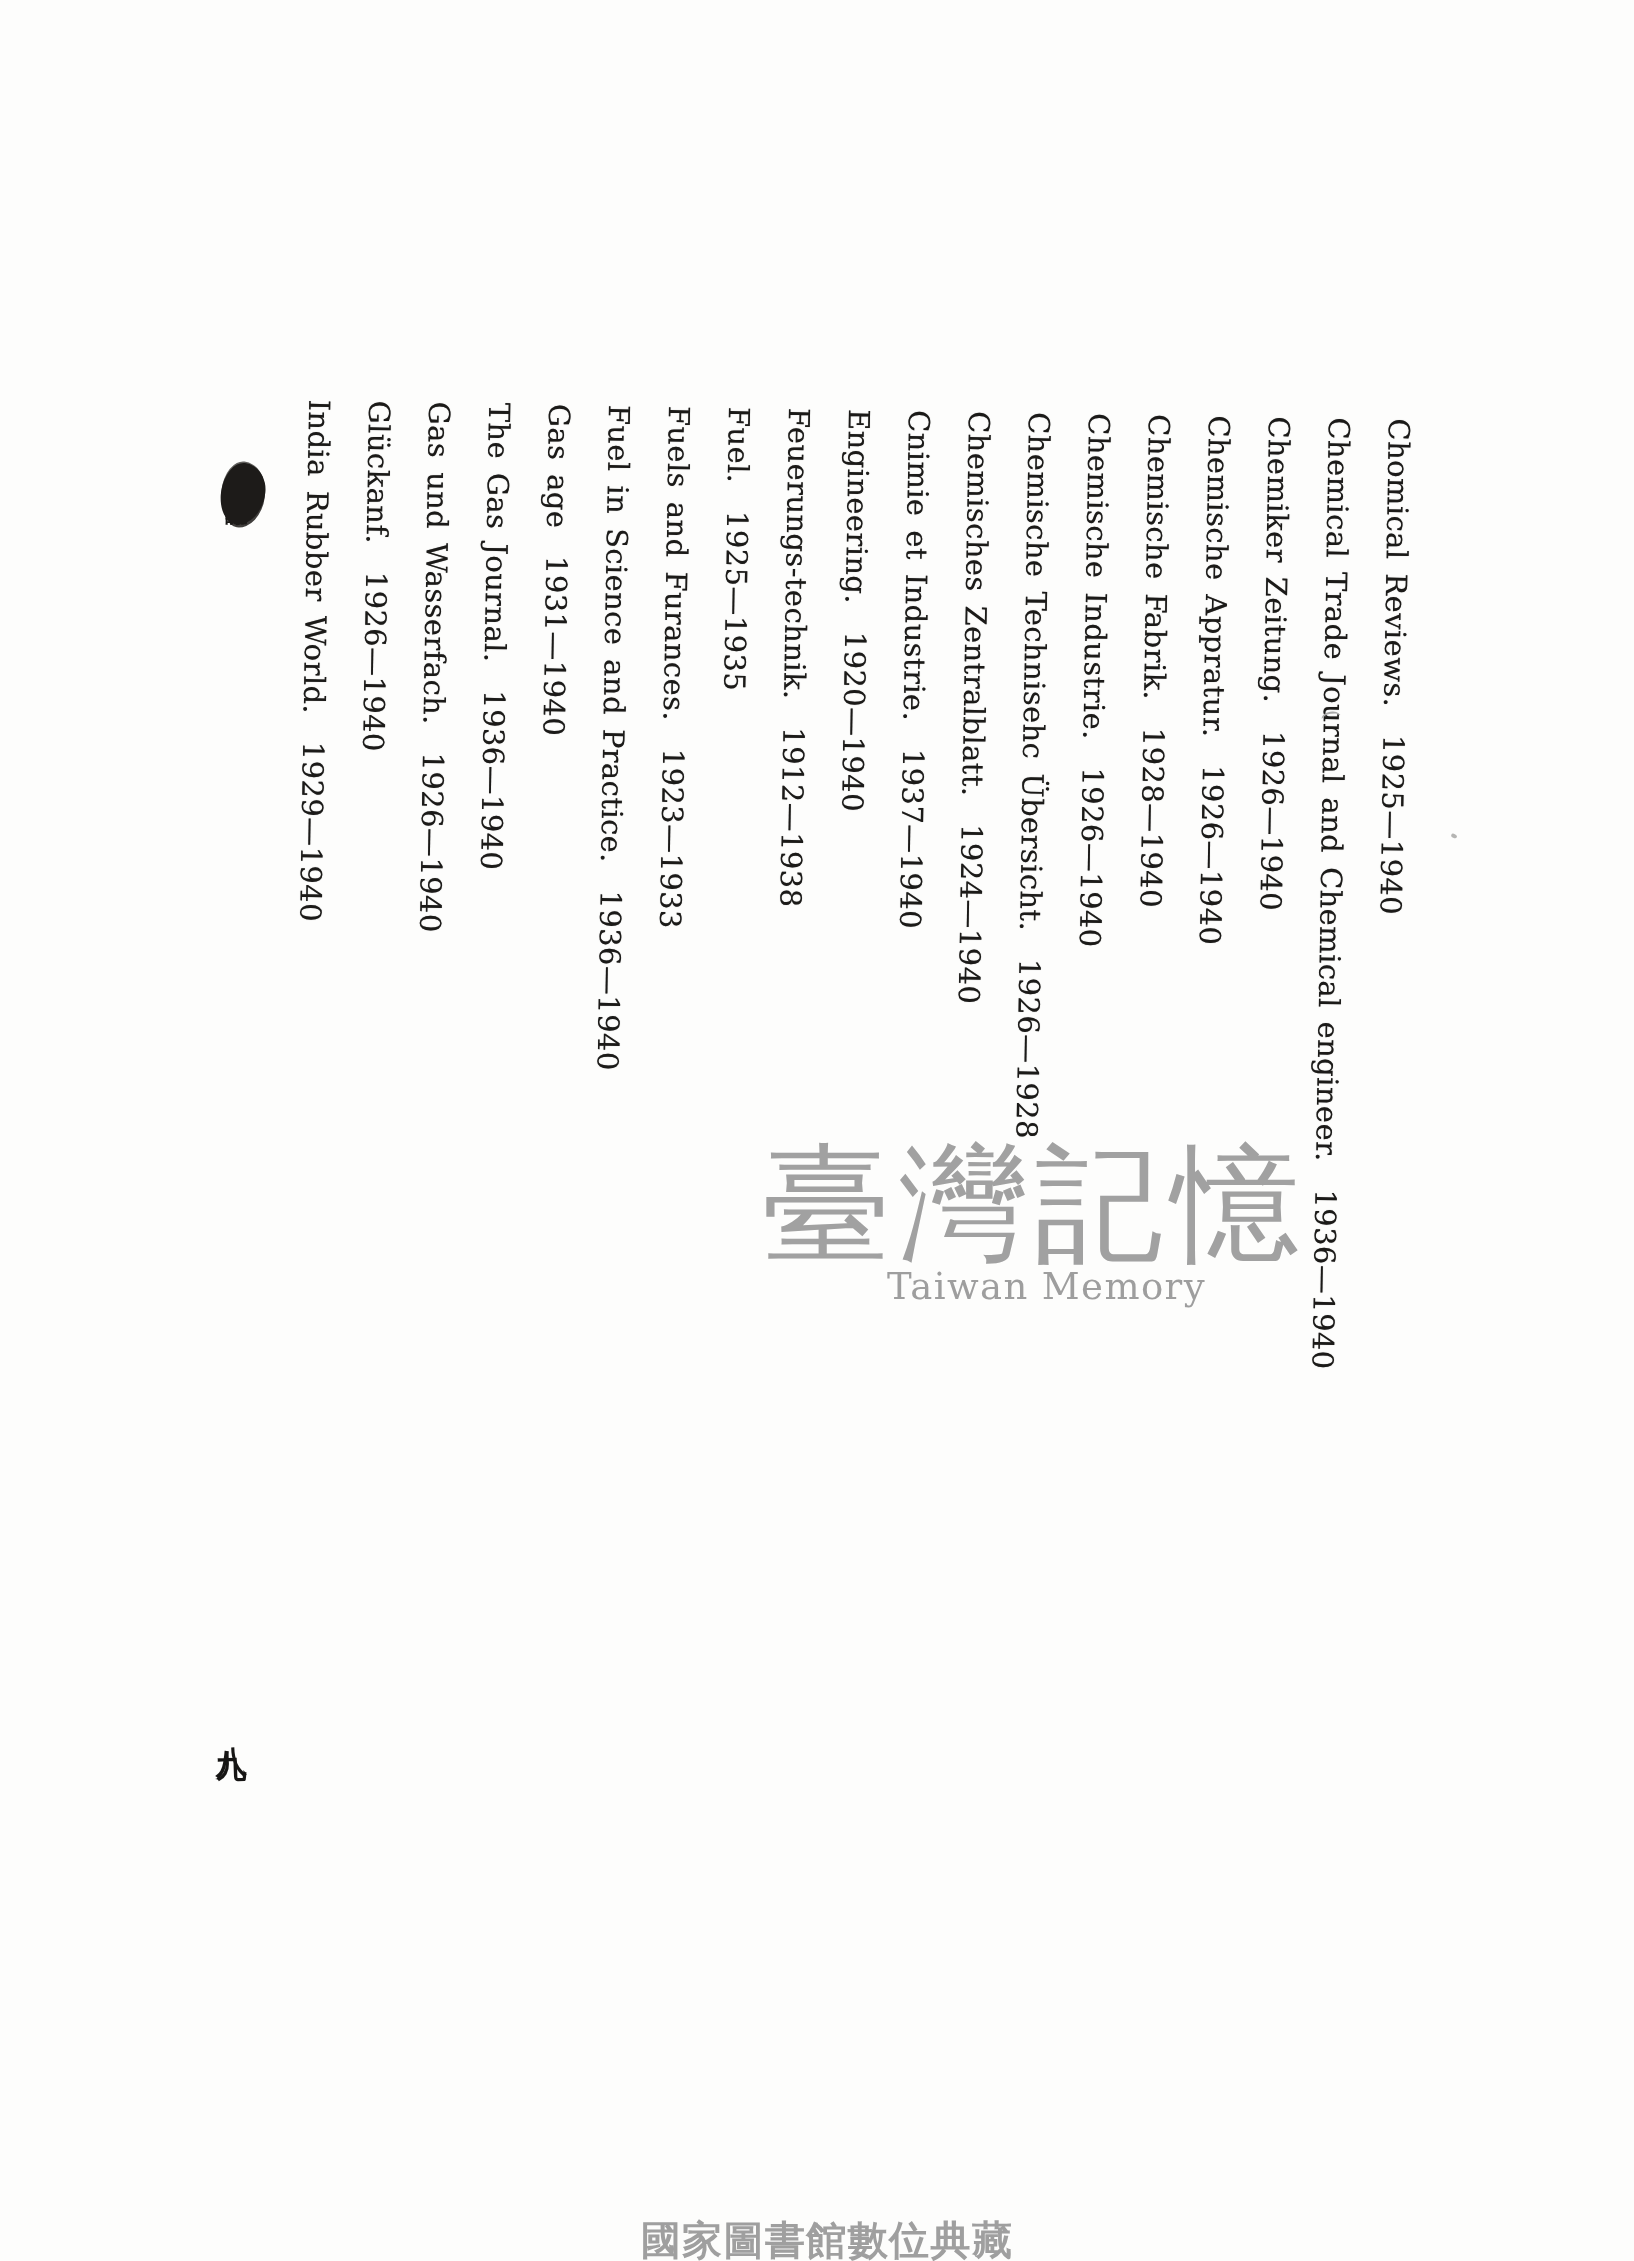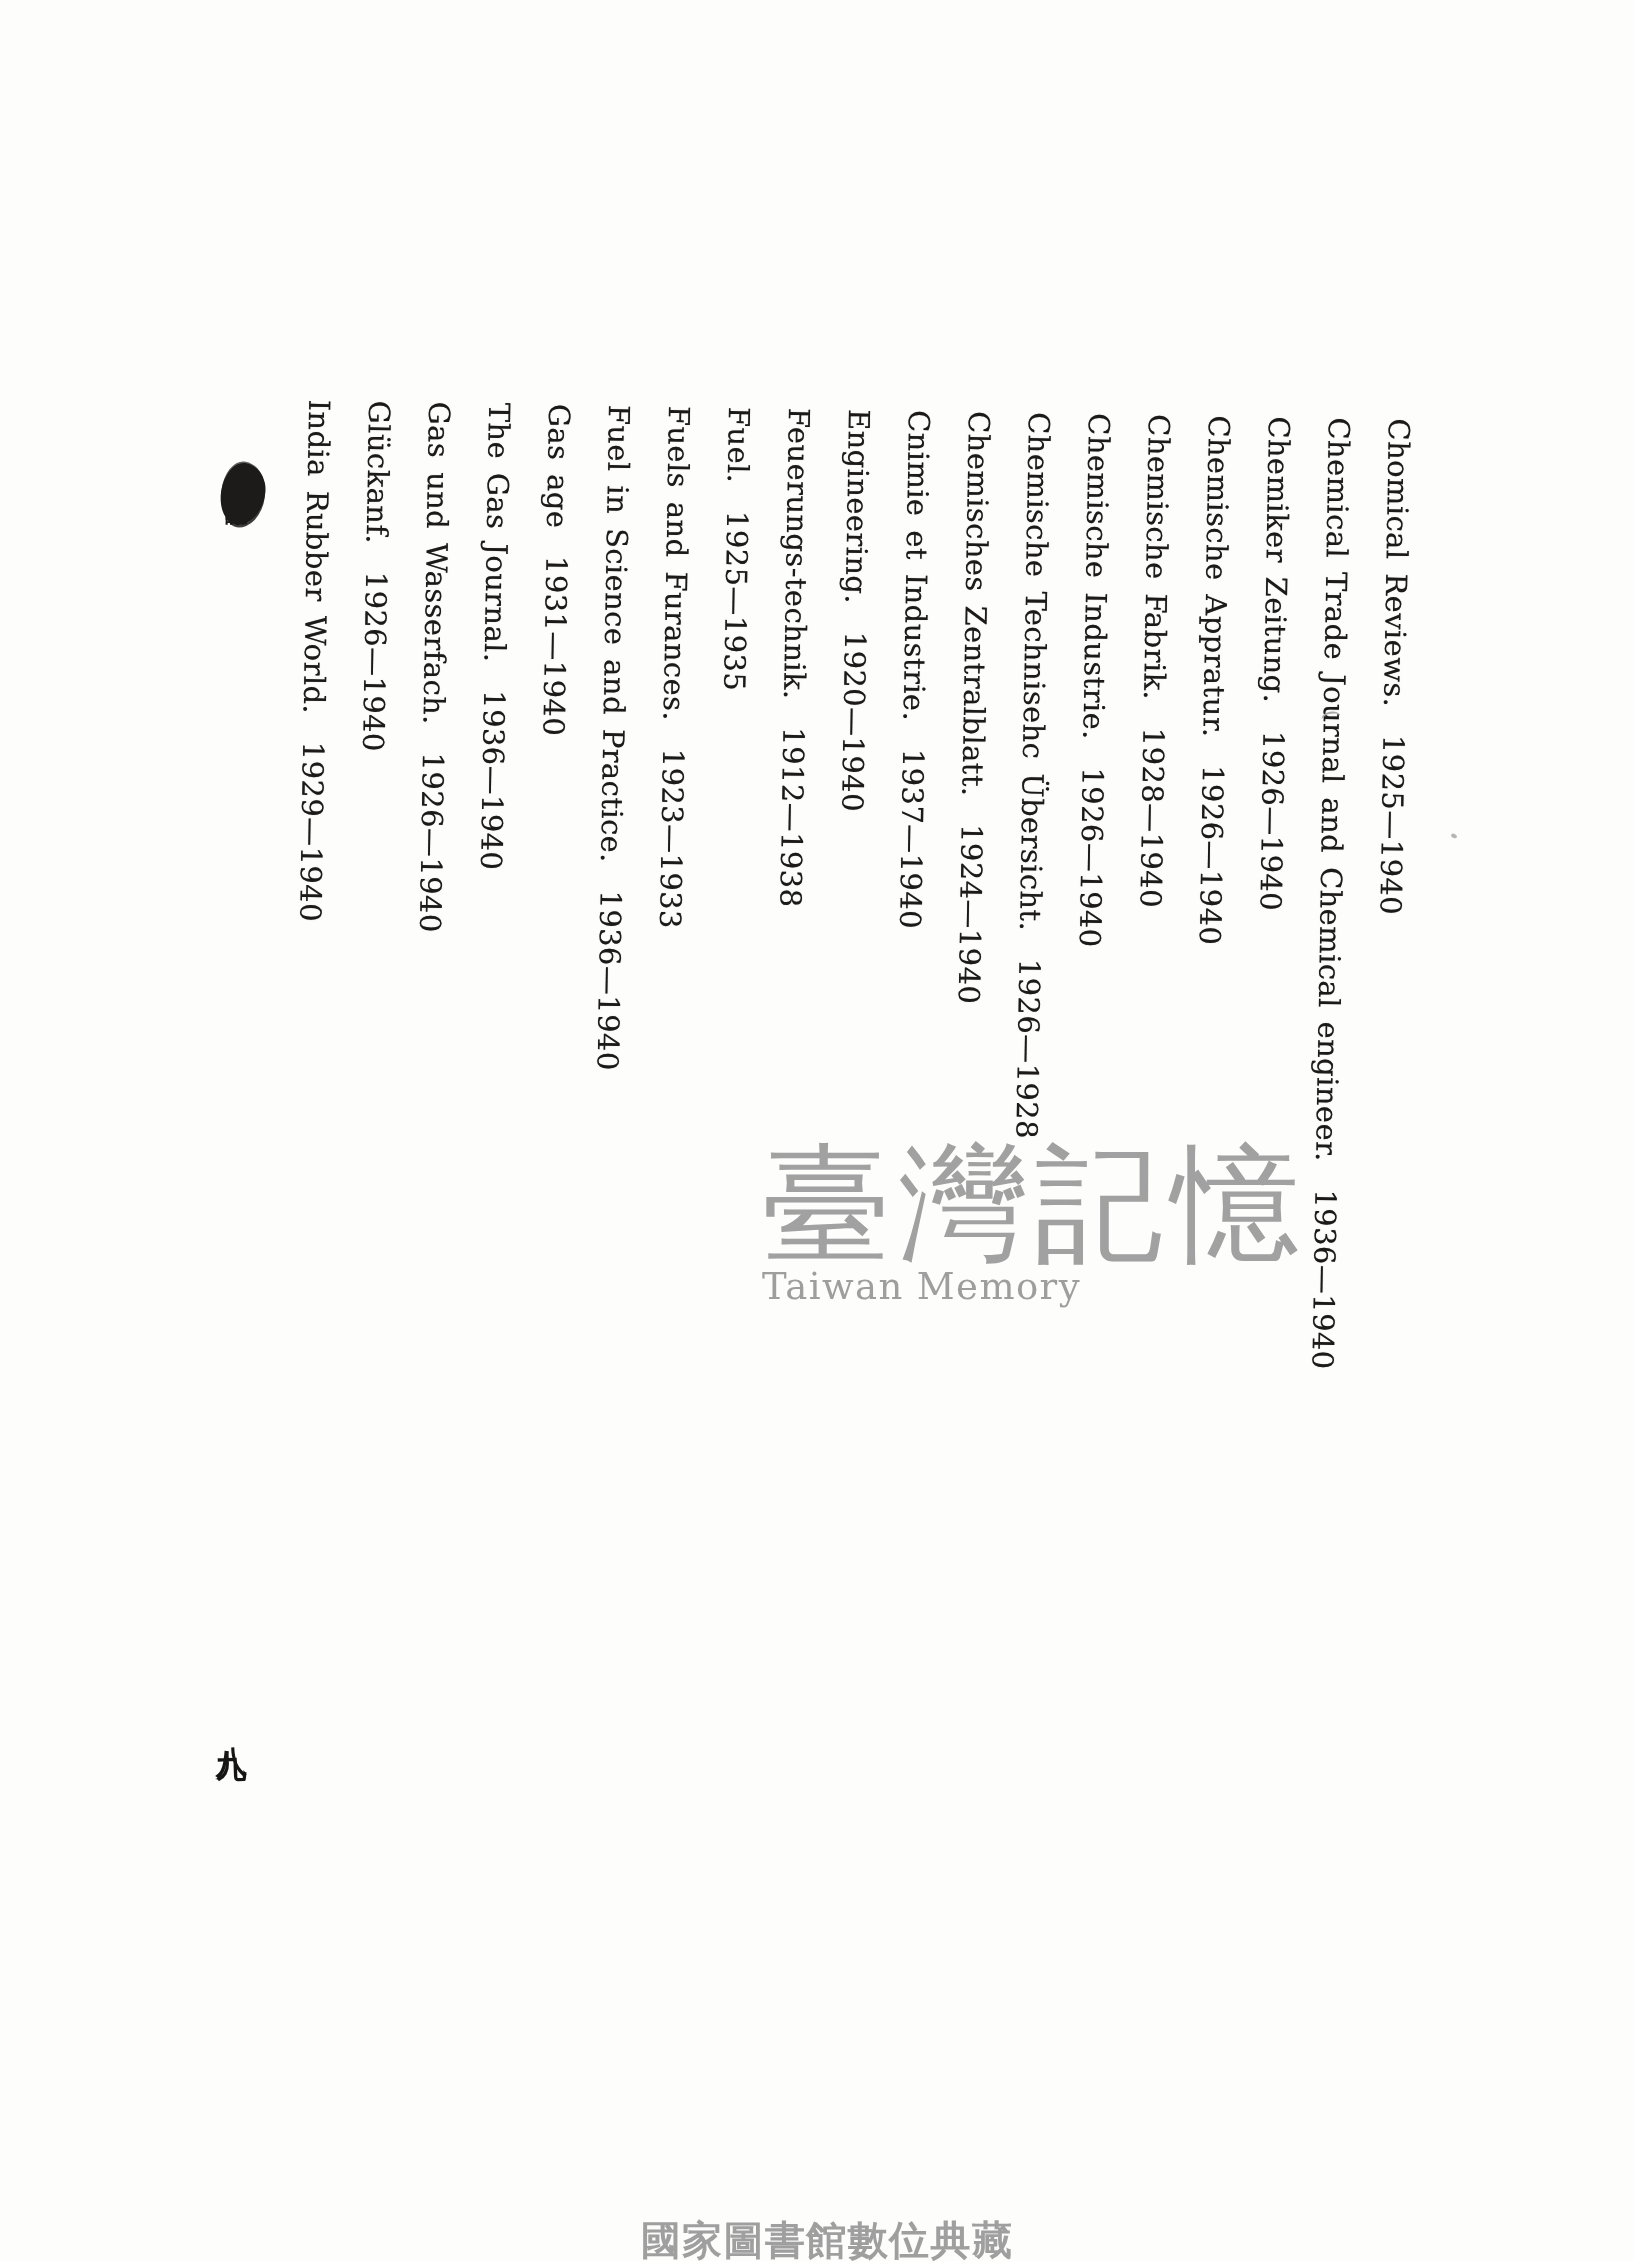--- a/index.html
+++ b/index.html
@@ -88,21 +88,21 @@
   .wm-cjk {
     font-size: 128px;
     line-height: 1.1;
     letter-spacing: 8.4px;
     font-weight: normal;
     white-space: nowrap;
     margin-top: 24px;
   }
   .wm-latin {
     margin-top: -9.8px;
-    text-align: left;
+    text-align: center;
     font-size: 37px;
     letter-spacing: 1.4px;
     color: #9e9e9e;
   }
 
   
   .footer-caption {
     position: absolute;
     left: 827px;
     top: 2213px;

